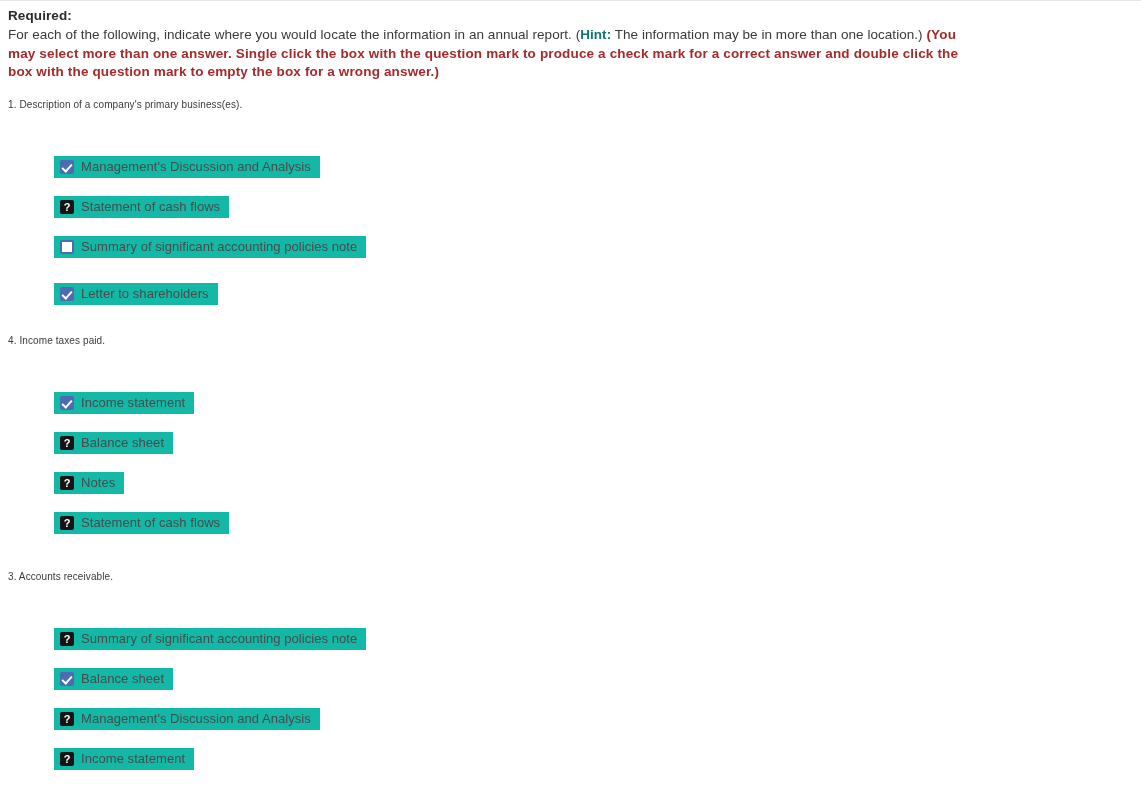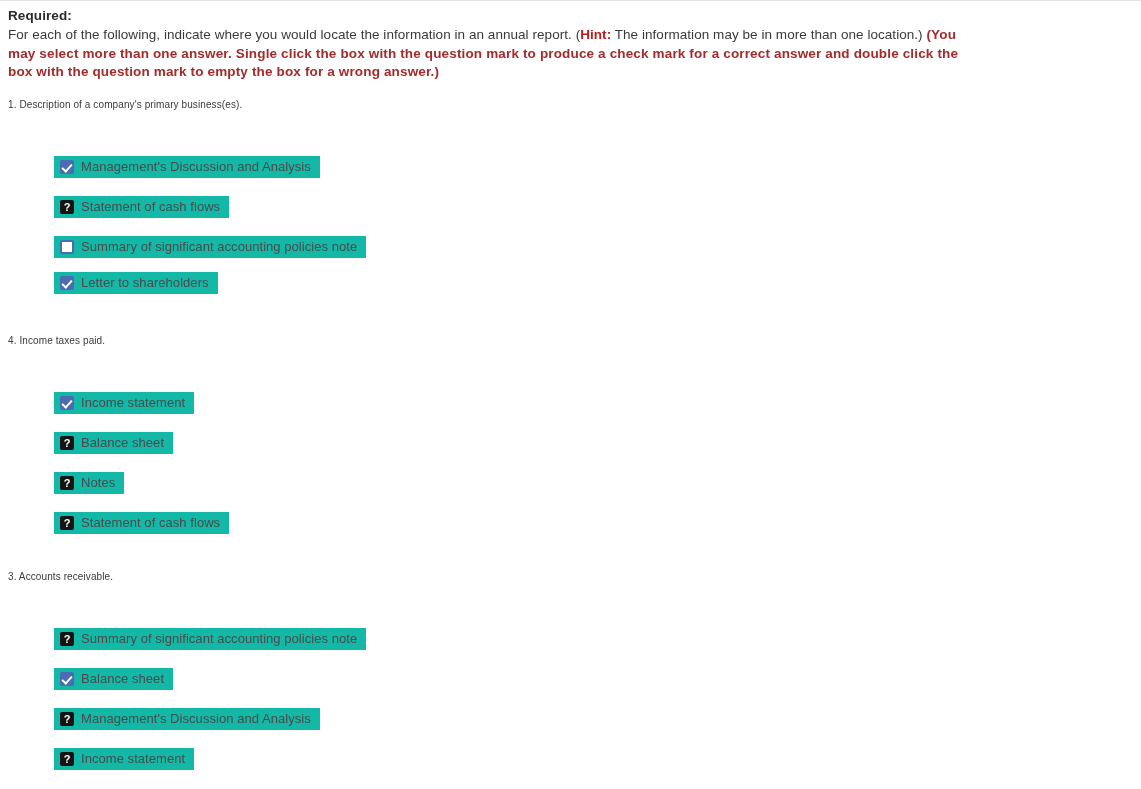--- a/index.html
+++ b/index.html
@@ -45,21 +45,21 @@
 
   .prompt {
     font-size: 13.5px;
     line-height: 18.6px;
     color: #3a3a3a;
     padding-left: 8px;
     padding-right: 170px;
     margin-top: 1px;
     letter-spacing: 0.05px;
   }
-  .prompt .b { font-weight: bold; color: #b91c1c; }
+  .prompt .b { font-weight: bold; color: #0f766e; }
   .prompt .red {
     color: #a42b2b;
     font-weight: bold;
     letter-spacing: 0.15px;
   }
 
   
   .question {
     position: absolute;
     left: 8px;
@@ -171,21 +171,21 @@
             <span class="option-label">Management's Discussion and Analysis</span>
           </div>
           <div class="option-row" style="top: 40px;">
             <span class="box unknown"></span>
             <span class="option-label">Statement of cash flows</span>
           </div>
           <div class="option-row" style="top: 80px;">
             <span class="box empty"></span>
             <span class="option-label">Summary of significant accounting policies note</span>
           </div>
-          <div class="option-row" style="top: 116px;">
+          <div class="option-row" style="top: 127px;">
             <span class="box checked"></span>
             <span class="option-label">Letter to shareholders</span>
           </div>
         </div>
       </div>
       <div class="question" style="top: 332px;">
         <div class="question-text">4. Income taxes paid.</div>
         <div class="options" style="top: 60px;">
           <div class="option-row" style="top: 0px;">
             <span class="box checked"></span>

